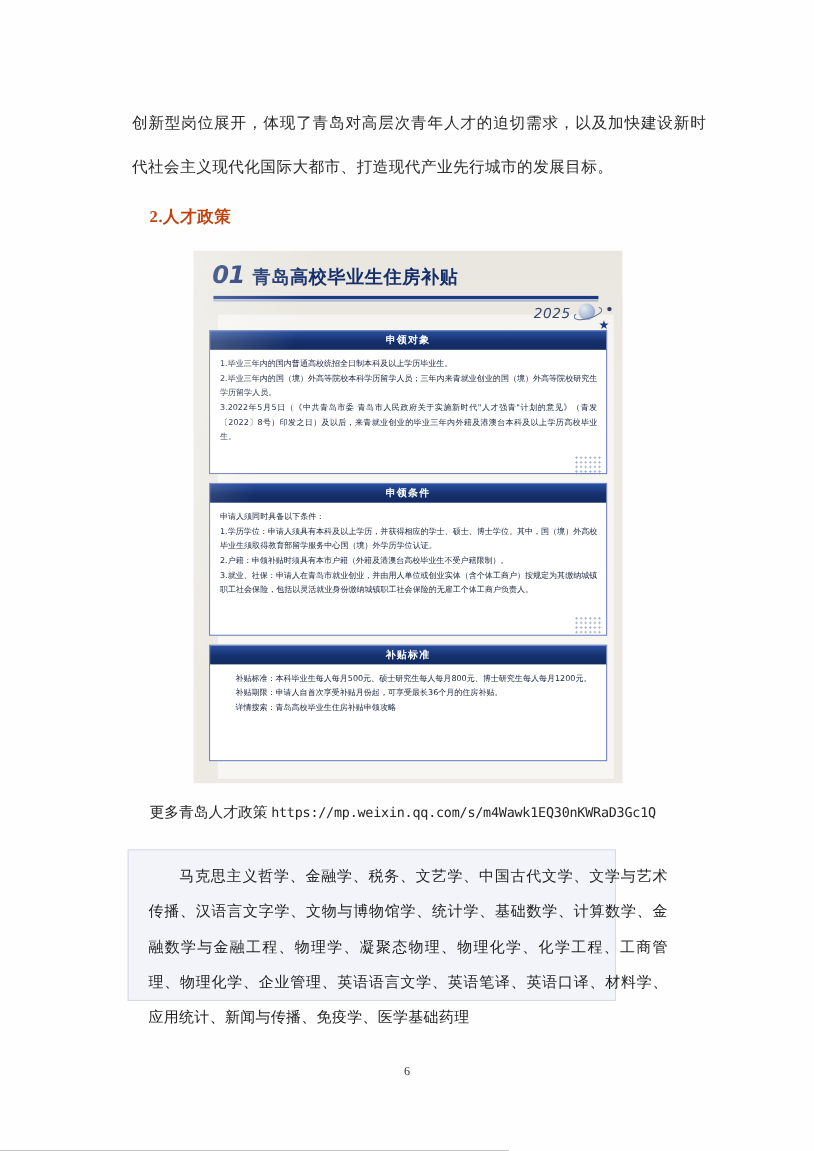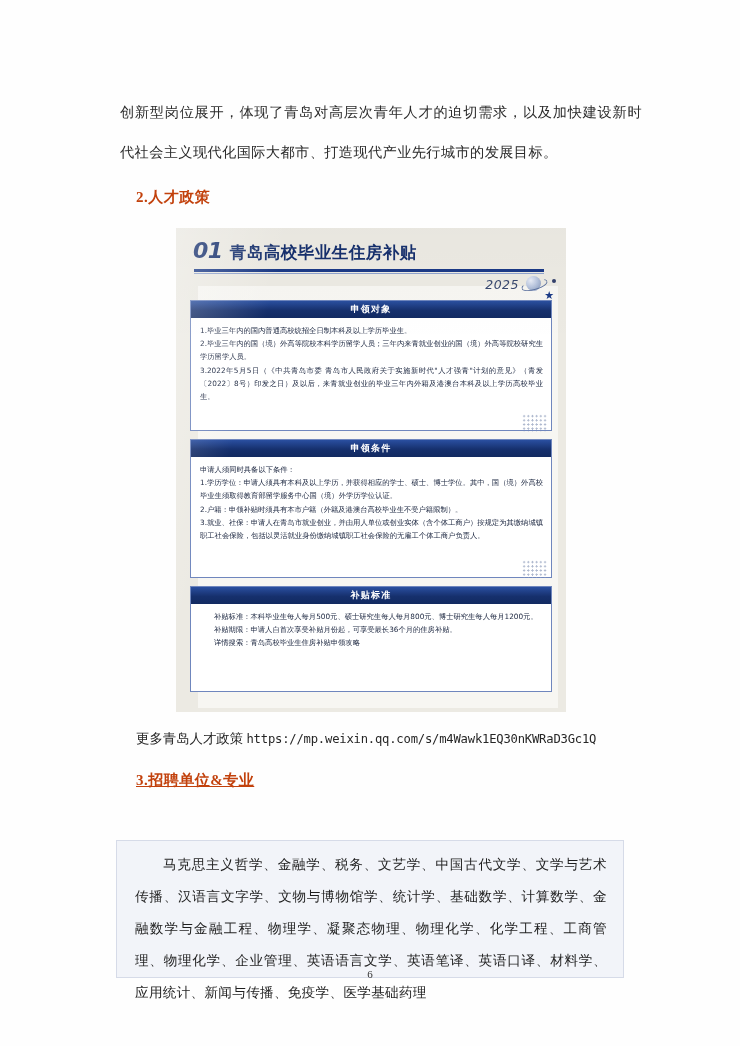--- a/index.html
+++ b/index.html
@@ -73,22 +73,22 @@
     text-align: center;
     font-size: 11px;
     color: #333;
     font-family: "Liberation Serif", "DejaVu Serif", serif;
   }
 
   
   .majors-box {
     position: absolute;
     left: 116px;
-    top: 840px;
-    width: 508px;
+    top: 772px;
+    width: 444px;
     height: 138px;
     background: #f2f4f9;
     border: 1px solid #d6dbe8;
     box-sizing: border-box;
   }
   .majors-text {
     position: absolute;
     left: 18px;
     top: 8px;
     width: 472px;

